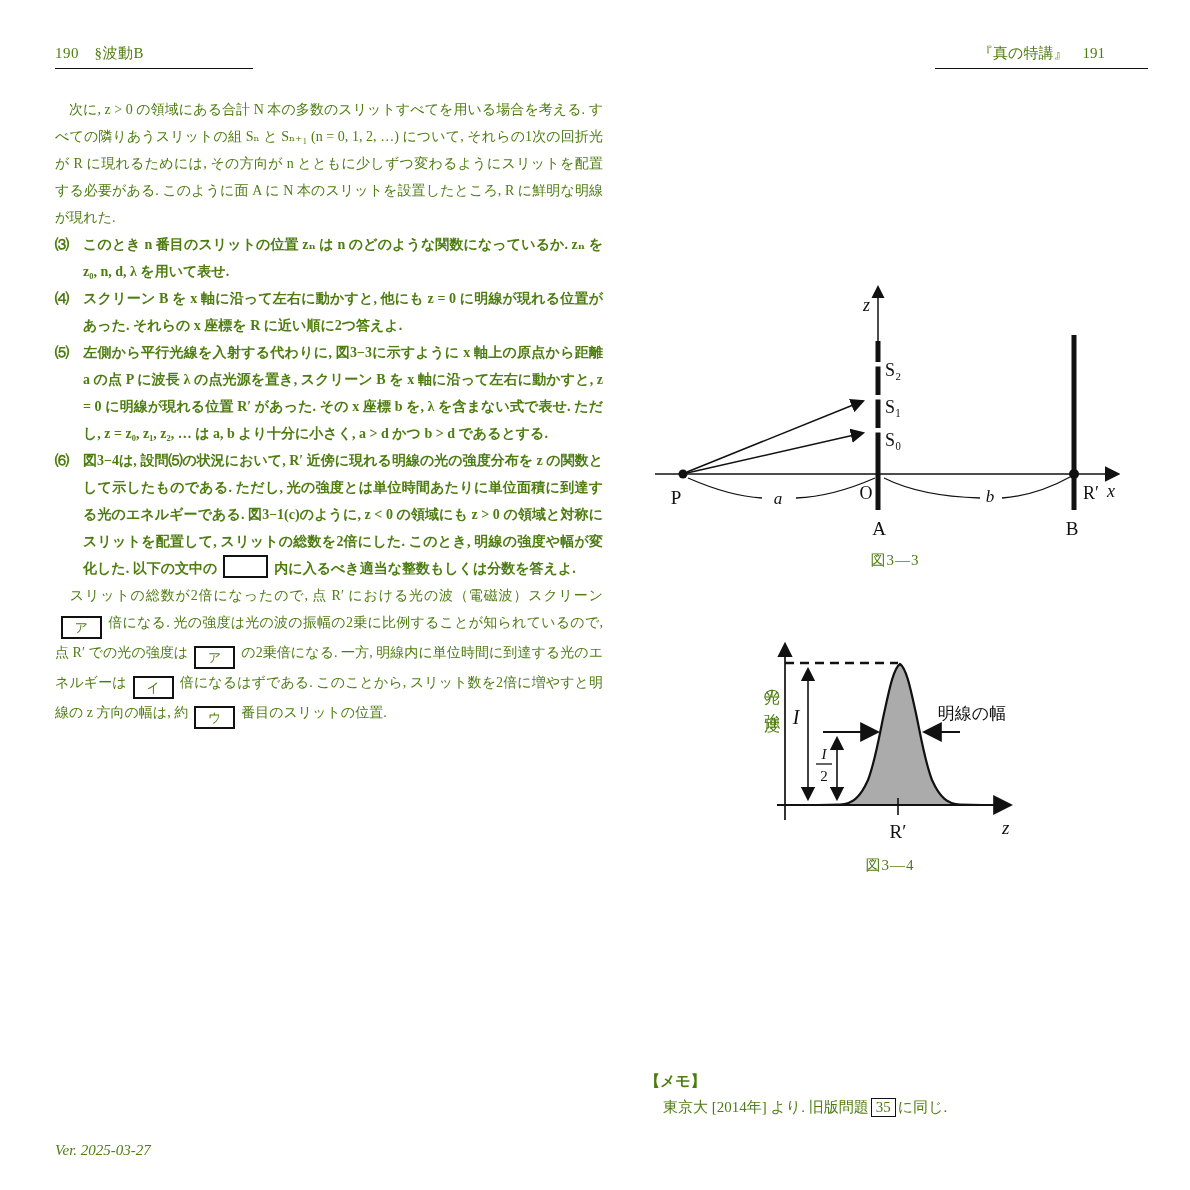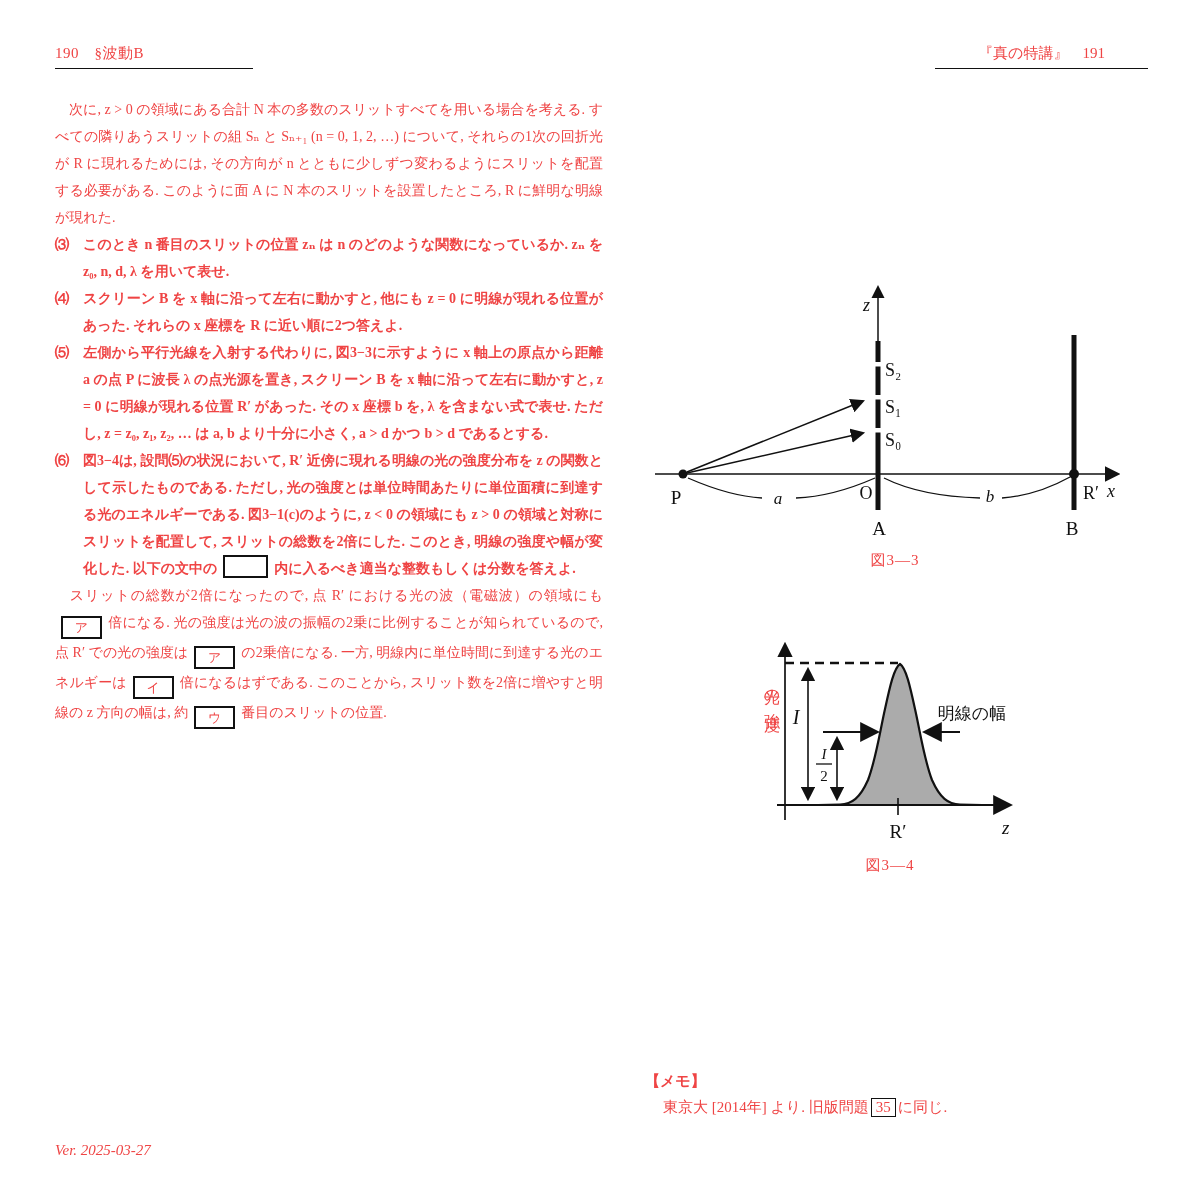--- a/index.html
+++ b/index.html
@@ -1,18 +1,18 @@
 <!DOCTYPE html>
 <html lang="ja"><head>
 <meta charset="utf-8">
 <style>
   html,body{margin:0;padding:0;background:#e8e8e8;}
   .page{
     position:relative;width:1190px;height:1190px;background:#ffffff;
-    font-family:"Liberation Serif","DejaVu Serif",serif;color:#ef4444;
+    font-family:"Liberation Serif","DejaVu Serif",serif;color:#4d7c0f;
     overflow:hidden;margin:0 auto;
   }
   
   .hdr-left{position:absolute;left:55px;top:44px;width:198px;font-size:15px;
     border-bottom:1.6px solid #111;padding-bottom:5px;letter-spacing:.5px;}
   .hdr-right{position:absolute;left:935px;top:44px;width:213px;font-size:15px;
     border-bottom:1.6px solid #111;padding-bottom:5px;text-align:center;}
   .hdr-right .pgno{margin-left:14px;}
   
   .col{position:absolute;left:55px;top:96px;width:548px;font-size:14px;
@@ -55,21 +55,21 @@
     <p class="intro">　次に, z &gt; 0 の領域にある合計 N 本の多数のスリットすべてを用いる場合を考える. すべての隣りあうスリットの組 Sₙ と Sₙ₊₁ (n = 0, 1, 2, …) について, それらの1次の回折光が R に現れるためには, その方向が n とともに少しずつ変わるようにスリットを配置する必要がある. このように面 A に N 本のスリットを設置したところ, R に鮮明な明線が現れた.</p>
 
     <p class="item"><span class="qnum">⑶</span><span>このとき n 番目のスリットの位置 zₙ は n のどのような関数になっているか. zₙ を z₀, n, d, λ を用いて表せ.</span></p>
 
     <p class="item"><span class="qnum">⑷</span><span>スクリーン B を x 軸に沿って左右に動かすと, 他にも z = 0 に明線が現れる位置があった. それらの x 座標を R に近い順に2つ答えよ.</span></p>
 
     <p class="item"><span class="qnum">⑸</span><span>左側から平行光線を入射する代わりに, 図3−3に示すように x 軸上の原点から距離 a の点 P に波長 λ の点光源を置き, スクリーン B を x 軸に沿って左右に動かすと, z = 0 に明線が現れる位置 R′ があった. その x 座標 b を, λ を含まない式で表せ. ただし, z = z₀, z₁, z₂, … は a, b より十分に小さく, a &gt; d かつ b &gt; d であるとする.</span></p>
 
     <p class="item"><span class="qnum">⑹</span><span>図3−4は, 設問⑸の状況において, R′ 近傍に現れる明線の光の強度分布を z の関数として示したものである. ただし, 光の強度とは単位時間あたりに単位面積に到達する光のエネルギーである. 図3−1(c)のように, z &lt; 0 の領域にも z &gt; 0 の領域と対称にスリットを配置して, スリットの総数を2倍にした. このとき, 明線の強度や幅が変化した. 以下の文中の</span><span class="blank empty"></span><span>内に入るべき適当な整数もしくは分数を答えよ.</span></p>
 
-    <p class="fill"><span>　スリットの総数が2倍になったので, 点 R′ における光の波（電磁波）の領域にも</span><span class="blank">ア</span><span>倍になる. 光の強度は光の波の振幅の2乗に比例することが知られているので, 点 R′ での光の強度は</span><span class="blank">ア</span><span>の2乗倍になる. 一方, 明線内に単位時間に到達する光のエネルギーは</span><span class="blank">イ</span><span>倍になるはずである. このことから, スリット数を2倍に増やすと明線の z 方向の幅は, 約</span><span class="blank">ウ</span><span>番目のスリットの位置.</span></p>
+    <p class="fill"><span>　スリットの総数が2倍になったので, 点 R′ における光の波（電磁波）スクリーン</span><span class="blank">ア</span><span>倍になる. 光の強度は光の波の振幅の2乗に比例することが知られているので, 点 R′ での光の強度は</span><span class="blank">ア</span><span>の2乗倍になる. 一方, 明線内に単位時間に到達する光のエネルギーは</span><span class="blank">イ</span><span>倍になるはずである. このことから, スリット数を2倍に増やすと明線の z 方向の幅は, 約</span><span class="blank">ウ</span><span>番目のスリットの位置.</span></p>
   </div>
 
   <div class="fig" style="left:650px;top:273px;width:490px;height:285px;">
     <svg width="490" height="285" viewBox="0 0 490 285">
       <defs>
         <marker id="ah" viewBox="0 0 10 10" refX="8.5" refY="5" markerWidth="9" markerHeight="9" orient="auto-start-reverse">
             <path d="M0,0 L10,5 L0,10 z" fill="#111"></path>
           </marker>
       </defs>
 

